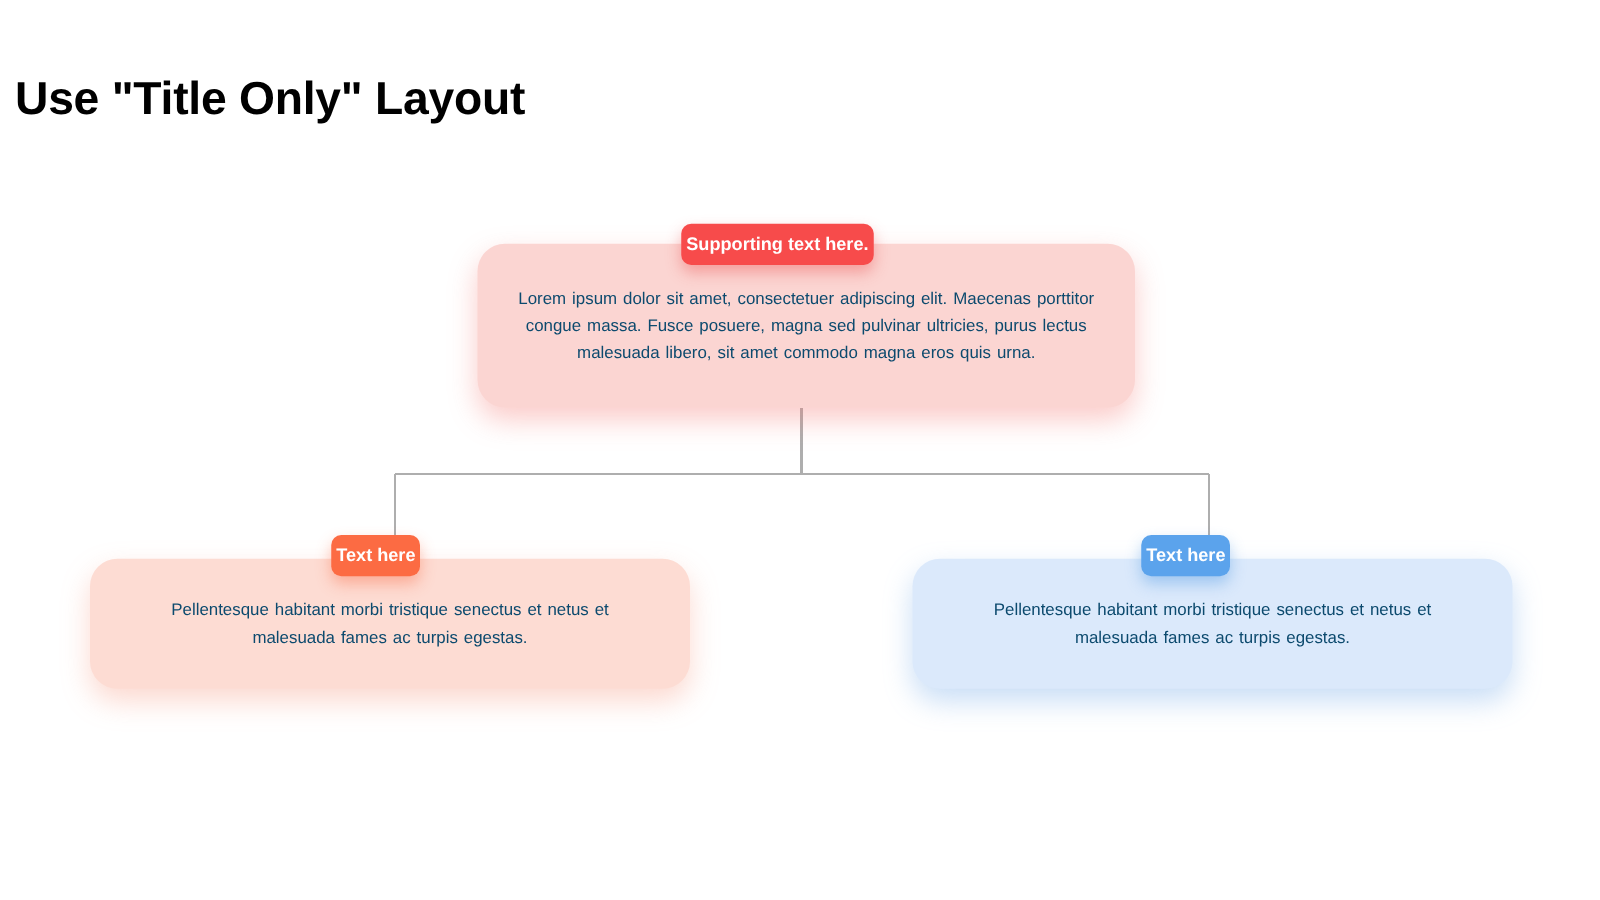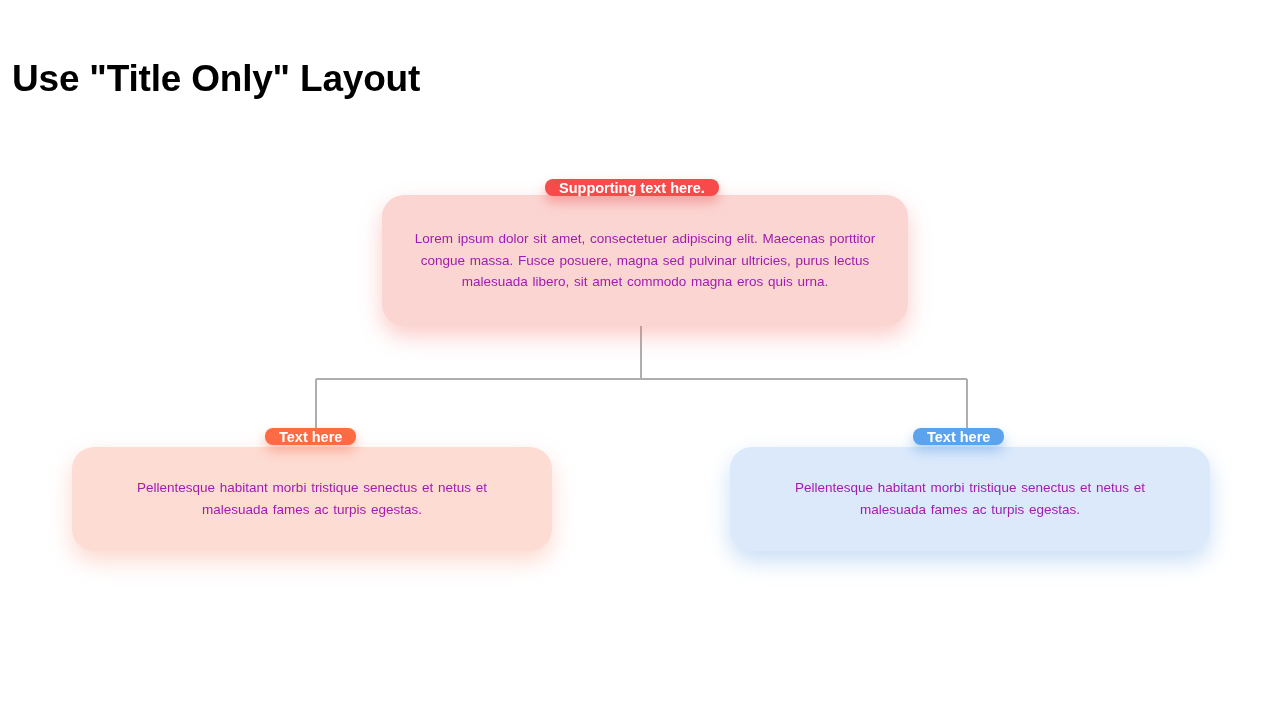--- a/index.html
+++ b/index.html
@@ -44,21 +44,21 @@
     box-sizing: border-box;
     border-radius: 22px;
     display: flex;
     align-items: center;
     justify-content: center;
     text-align: center;
   }
   .node-body {
     font-size: 13.5px;
     line-height: 1.62;
-    color: #a21caf;
+    color: #0c4a6e;
     padding: 0 34px;
     word-spacing: 1px;
   }
 
   
   .node-top {
     left: 382px;
     top: 195px;
     width: 526px;
     height: 131px;
@@ -92,22 +92,22 @@
     position: absolute;
     box-sizing: border-box;
     border-radius: 8px;
     color: #ffffff;
     font-size: 14.5px;
     font-weight: bold;
     display: flex;
     align-items: center;
     justify-content: center;
     white-space: nowrap;
-    height: 17px;
-    padding: 0 14px;
+    height: 33px;
+    padding: 0 4px;
   }
   .badge-top {
     left: 545px;
     top: 179px;
     background: #f74b4b;
     box-shadow: 0 6px 12px rgba(236, 72, 72, 0.40);
   }
   .badge-bl {
     left: 265px;
     top: 428px;

